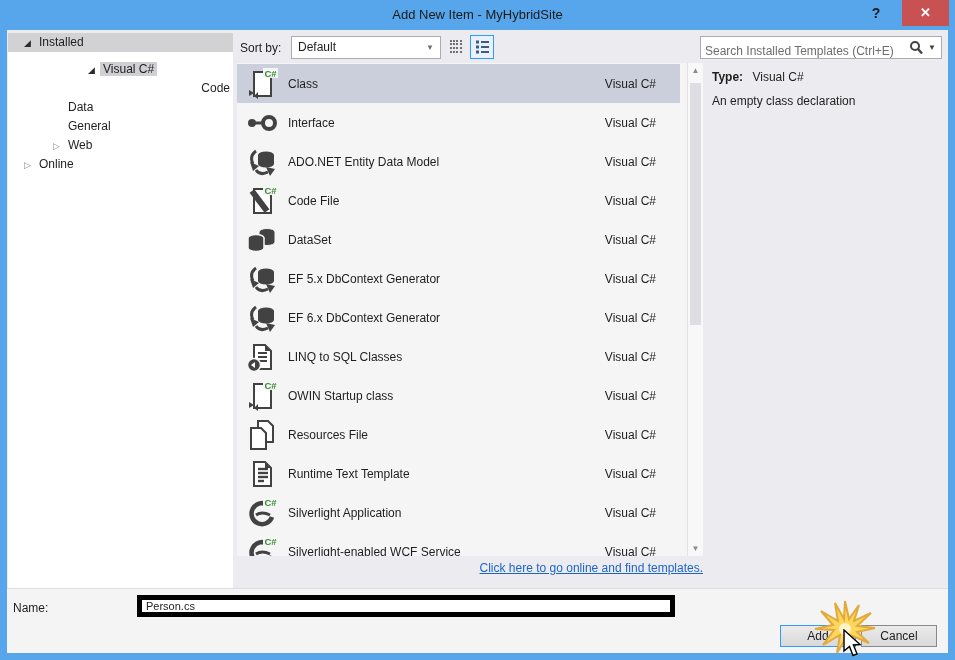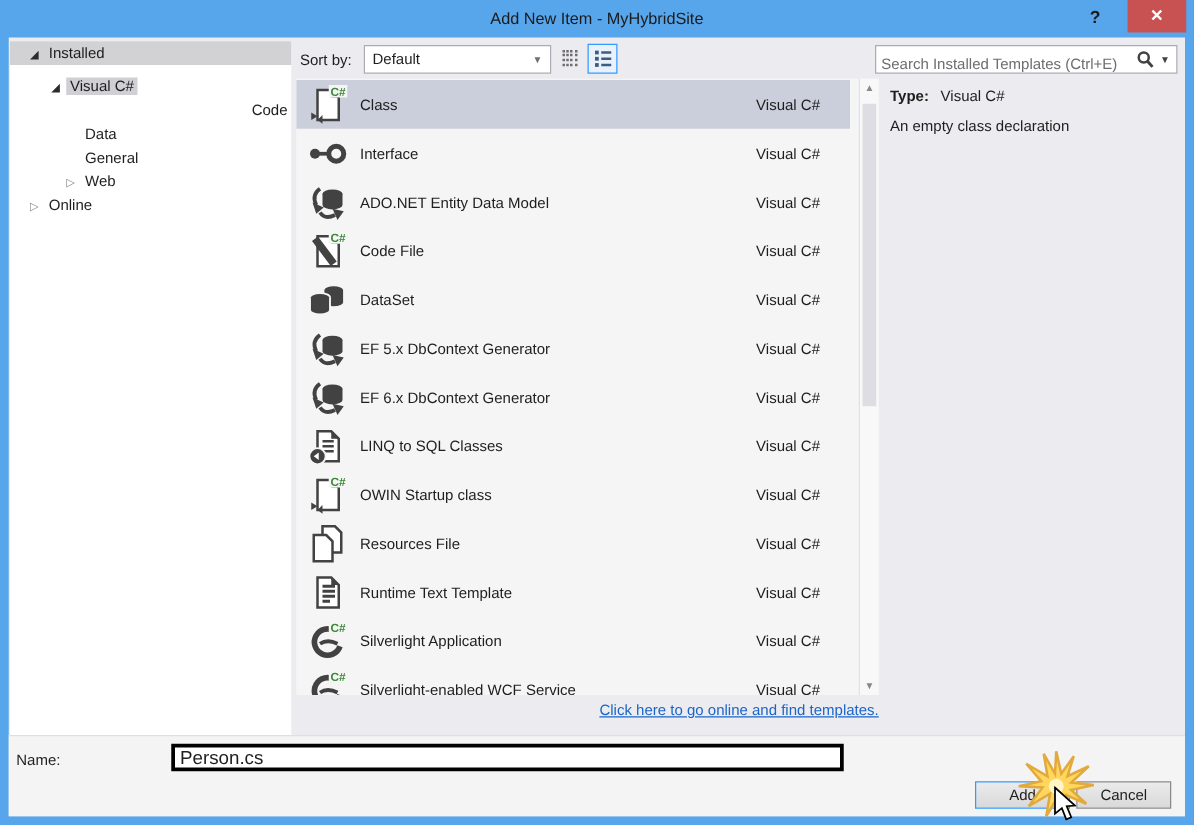--- a/index.html
+++ b/index.html
@@ -88,22 +88,22 @@
   .golink-wrap { position:absolute; left:230px; top:531px; width:466px; text-align:right; }
   .golink { color:#1B65C9; text-decoration:underline; cursor:pointer; }
   
   .footer {
     position:absolute; left:0; top:558px; width:941px; height:65px;
     background:#F4F4F4; border-top:1px solid #DFDFE2;
   }
   .name-label { position:absolute; left:6px; top:9px; line-height:20px; }
   .name-input {
     position:absolute; left:130px; top:6px; width:538px; height:22px;
-    border:3px solid #000000; background:#fff; padding-left:4px;
-    font-family:"Liberation Sans",sans-serif; font-size:15px; color:#1E1E1E; outline:none;
+    border:5px solid #000000; background:#fff; padding-left:4px;
+    font-family:"Liberation Sans",sans-serif; font-size:11px; color:#1E1E1E; outline:none;
   }
   .btn {
     position:absolute; top:36px; width:76px; height:22px;
     background:linear-gradient(#EBEBEB,#D9D9D9); text-align:center; line-height:20px;
     font-size:12px; color:#1E1E1E; cursor:default;
   }
   .btn.add { left:773px; border:1px solid #3399FF; }
   .btn.cancel { left:854px; border:1px solid #8A8A8E; }
   .clickfx { position:absolute; left:806px; top:10px; pointer-events:none; }
   .cursorfx { position:absolute; left:834px; top:40px; pointer-events:none; }
@@ -121,21 +121,21 @@
 
   <div class="content">
 
     <div class="sidebar">
       <div id="sidebar-tree">
           <div>
             <div class="tree-item tree-header" style="padding-left: 16px; margin-bottom: 8px;">
     <span class="expander">◢</span><span class="lbl">Installed</span>
   </div>
           </div>
-          <div class="tree-item selected" style="padding-left: 33px;">
+          <div class="tree-item selected" style="padding-left: 44px; margin-left: 36px;">
     <span class="expander">◢</span><span class="lbl">Visual C#</span>
   </div>
           <div class="tree-item" style="padding-left: 45px; text-align: right;">
     <span class="expander"></span><span class="lbl">Code</span>
   </div>
           <div class="tree-item" style="padding-left: 45px;">
     <span class="expander"></span><span class="lbl">Data</span>
   </div>
           <div class="tree-item" style="padding-left: 45px;">
     <span class="expander"></span><span class="lbl">General</span>

